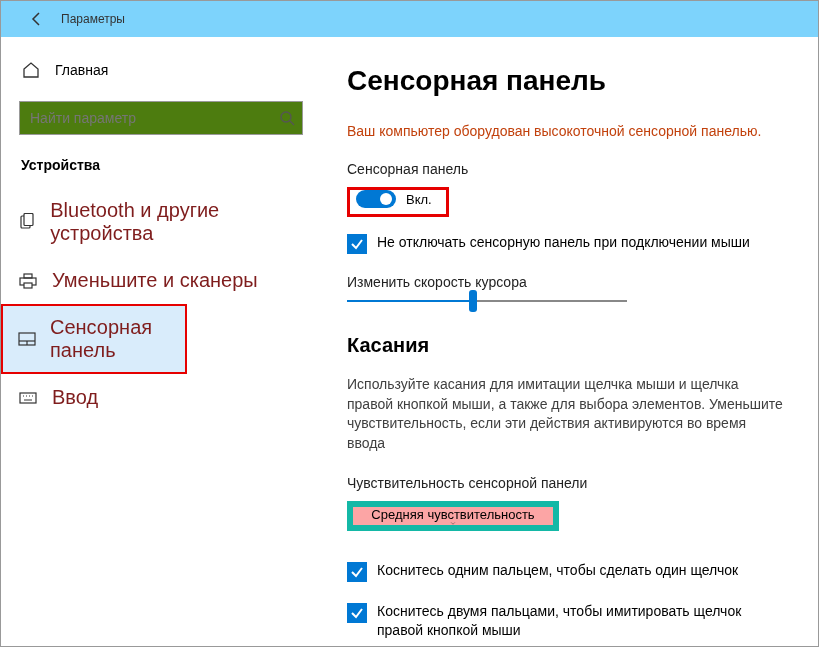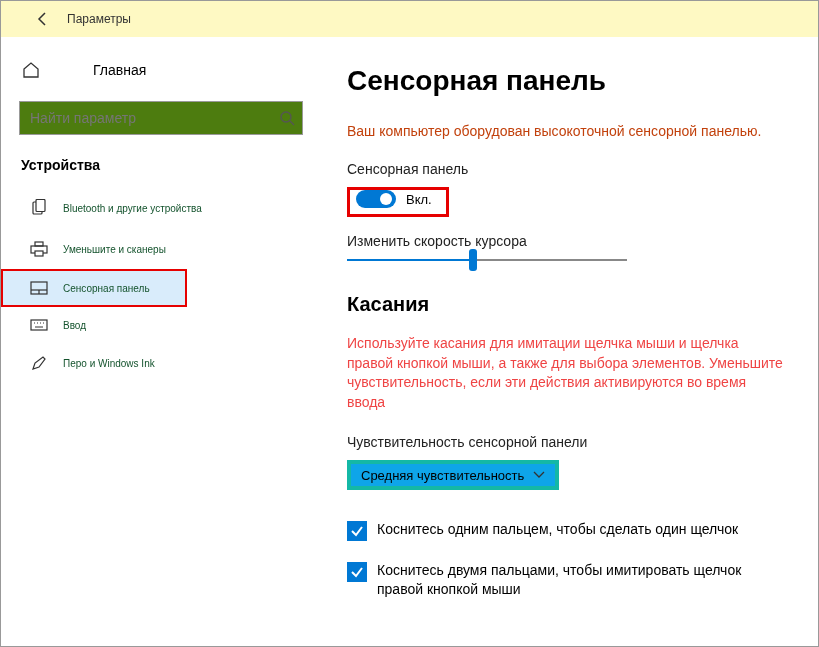--- a/index.html
+++ b/index.html
@@ -1,51 +1,51 @@
 <!DOCTYPE html>
 <html><head>
   <meta charset="utf-8">
   <style>
     * { margin: 0; padding: 0; box-sizing: border-box; font-family: 'Segoe UI', Tahoma, sans-serif; }
     body { width: 819px; height: 647px; background: #fff; overflow: hidden; display: flex; flex-direction: column; border: 1px solid #999; }
-    .titlebar { height: 36px; display: flex; align-items: center; padding: 0 26px; background: #fef9c3; }
+    .titlebar { height: 36px; display: flex; align-items: center; padding: 0 20px; background: #7dd3fc; }
     .back-btn { width: 32px; height: 32px; display: flex; align-items: center; justify-content: center; cursor: pointer; }
     .titlebar-title { font-size: 12px; margin-left: 8px; color: #333; }
     .body { display: flex; flex: 1; overflow: hidden; }
     .sidebar { width: 320px; padding: 16px 0 0 0; }
     .home-row { display: flex; align-items: center; padding: 8px 20px; gap: 14px; margin-bottom: 14px; cursor: pointer; }
     .home-row .icon-slot { width: 20px; display: flex; align-items: center; justify-content: center; }
-    .home-row span.lbl { font-size: 14px; margin-left: 38px; }
+    .home-row span.lbl { font-size: 14px; }
     .search-wrap { margin: 0 18px 22px 18px; position: relative; }
     .search-input { width: 100%; height: 34px; border: 1px solid #999; background: #4d7c0f; padding: 0 34px 0 10px; font-size: 14px; outline: none; }
     .search-icon { position: absolute; right: 8px; top: 50%; transform: translateY(-50%); }
     .section-label { font-size: 14px; font-weight: 600; padding: 0 20px 14px 20px; }
-    .nav-item { display: flex; align-items: center; padding: 12px 28px; gap: 14px; cursor: pointer; font-size: 10px; color: #14532d; }
+    .nav-item { display: flex; align-items: center; padding: 12px 17px; gap: 14px; cursor: pointer; font-size: 20px; color: #7f1d1d; }
     .nav-item.selected { background: #d9ecfb; }
     .nav-item .icon-slot { width: 20px; display: flex; align-items: center; justify-content: center; }
     .highlight-red { position: relative; }
     .highlight-red::after { content: ""; position: absolute; inset: 0; border: 2px solid #e60000; pointer-events: none; }
     .main { flex: 1; padding: 28px 26px 0 26px; overflow: hidden; }
     .page-title { font-size: 28px; font-weight: 600; margin-bottom: 26px; }
     .desc { font-size: 14px; color: #c2410c; margin-bottom: 22px; }
     .setting-label { font-size: 14px; color: #222; margin-bottom: 10px; }
     .toggle { width: 40px; height: 18px; background: #0078d4; border-radius: 9px; position: relative; cursor: pointer; }
     .toggle::after { content: ""; position: absolute; width: 12px; height: 12px; background: #fff; border-radius: 50%; top: 3px; right: 4px; }
     .toggle-state { font-size: 13px; }
     .highlight-box { border: 3px solid #e60000; display: inline-flex; padding: 0 14px 6px 6px; align-items: center; gap: 10px; margin-bottom: 16px; }
     .checkbox-row { display: flex; align-items: flex-start; gap: 10px; margin-bottom: 20px; font-size: 14px; max-width: 440px; line-height: 1.35; }
     .checkbox { width: 20px; height: 20px; background: #0078d4; flex-shrink: 0; display: flex; align-items: center; justify-content: center; cursor: pointer; margin-top: 1px; }
     .checkbox svg { width: 14px; height: 14px; }
     .slider-wrap { margin-bottom: 32px; }
     .slider-track { width: 280px; height: 2px; background: #888; position: relative; margin-top: 8px; }
     .slider-fill { position: absolute; left: 0; top: 0; height: 2px; background: #0078d4; }
     .slider-thumb { position: absolute; width: 8px; height: 22px; background: #0078d4; top: -10px; transform: translateX(-50%); border-radius: 3px; cursor: pointer; }
     .subheading { font-size: 20px; font-weight: 600; margin-bottom: 18px; }
-    .para { font-size: 14px; color: #ef4444; line-height: 1.4; margin-bottom: 22px; max-width: 440px; }
-    .dropdown { border: 4px solid #14b8a6; background: #0ea5e9; width: 212px; height: 30px; display: flex; align-items: center; justify-content: space-between; padding: 0 10px; font-size: 13px; cursor: pointer; margin-bottom: 30px; }
+    .para { font-size: 14px; color: #404040; line-height: 1.4; margin-bottom: 22px; max-width: 440px; }
+    .dropdown { border: 6px solid #14b8a6; background: #fca5a5; width: 212px; height: 30px; display: flex; align-items: center; justify-content: space-between; padding: 0 10px; font-size: 13px; cursor: pointer; margin-bottom: 30px; flex-direction: column; }
     svg { display: block; }
   </style>
 </head>
 <body>
 
 <div class="titlebar">
   <div class="back-btn">
     <svg width="16" height="16" viewBox="0 0 16 16">
         <path d="M10 2 L4 8 L10 14" stroke="#333" stroke-width="1.5" fill="none"></path>
       </svg>
@@ -116,42 +116,42 @@
             <line x1="4" y1="4" x2="5" y2="4" stroke="#333"></line>
             <line x1="7" y1="4" x2="8" y2="4" stroke="#333"></line>
             <line x1="10" y1="4" x2="11" y2="4" stroke="#333"></line>
             <line x1="13" y1="4" x2="14" y2="4" stroke="#333"></line>
             <line x1="5" y1="8" x2="13" y2="8" stroke="#333"></line>
           </svg>
       </span>
       <span>Ввод</span>
     </div>
 
-    <div class="nav-item">
-      <span class="icon-slot">
-        <svg width="16" height="16" viewBox="0 0 16 16">
-            <path d="M2 14 L4 8 L12 2 L14 4 L8 12 Z" stroke="#333" stroke-width="1.2" fill="none"></path>
-          </svg>
-      </span>
-      <span>Перо и Windows Ink</span>
-    </div>
 
 
   </div>
 
   <div class="main">
     <h1 class="page-title">Сенсорная панель</h1>
     <p class="desc">Ваш компьютер оборудован высокоточной сенсорной панелью.</p>
 
     <div class="setting-label">Сенсорная панель</div>
     <div class="highlight-box">
       <div class="toggle"></div>
       <span class="toggle-state">Вкл.</span>
     </div>
 
+    <div class="checkbox-row">
+      <div class="checkbox">
+        <svg viewBox="0 0 14 14">
+            <path d="M2 7 L6 11 L12 3" stroke="#fff" stroke-width="2" fill="none"></path>
+          </svg>
+      </div>
+      <span>Не отключать сенсорную панель при подключении мыши</span>
+    </div>
 
     <div class="slider-wrap">
       <div class="setting-label">Изменить скорость курсора</div>
       <div class="slider-track">
         <div class="slider-fill" id="slider-fill" style="width: 45%;"></div>
         <div class="slider-thumb" id="slider-thumb" style="left: 45%;"></div>
       </div>
     </div>
 
     <h2 class="subheading">Касания</h2>

